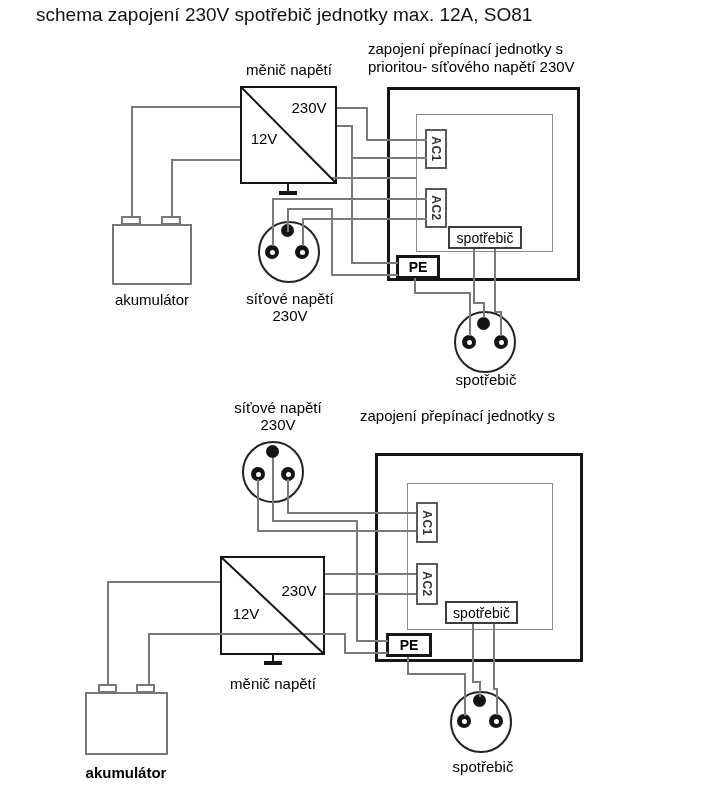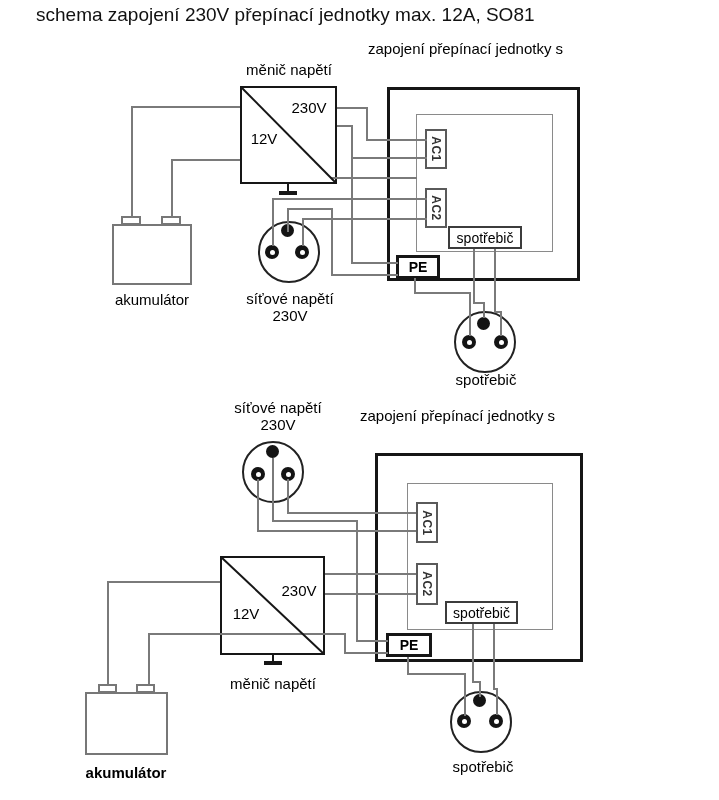--- a/index.html
+++ b/index.html
@@ -33,24 +33,25 @@
   .pebox{position:absolute;border:3px solid var(--outline);box-sizing:border-box;display:flex;align-items:center;justify-content:center;font-size:14px;font-weight:700;background:#fff;}
   .gnd-stem{position:absolute;width:2px;background:var(--outline);}
   .gnd-bar{position:absolute;height:4px;background:var(--outline);}
   svg.overlay{position:absolute;left:0;top:0;pointer-events:none;}
 </style>
 </head>
 <body>
 
 <div id="canvas">
 
-  <div class="title" style="left:36px;top:4px;">schema zapojení 230V přepínací jednotky max. 12A, SO81</div>
+  <div class="title" style="left:36px;top:4px;">schema zapojení 230V spotřebič jednotky max. 12A, SO81</div>
 
   <div class="heading" style="left:368px;top:40px;">
     <div>zapojení přepínací jednotky s</div>
+    <div>prioritou- síťového napětí 230V</div>
   </div>
 
   <div class="label" style="left:237px;top:61px;width:104px;">měnič napětí</div>
   <div class="box" style="left:240px;top:86px;width:97px;height:98px;"></div>
   <div class="label" style="left:282px;top:99px;width:54px;">230V</div>
   <div class="label" style="left:244px;top:130px;width:40px;">12V</div>
   <div class="gnd-stem" style="left:287px;top:184px;height:8px;"></div>
   <div class="gnd-bar" style="left:279px;top:191px;width:18px;"></div>
 
   <div class="batt" style="left:112px;top:224px;width:80px;height:61px;"></div>

